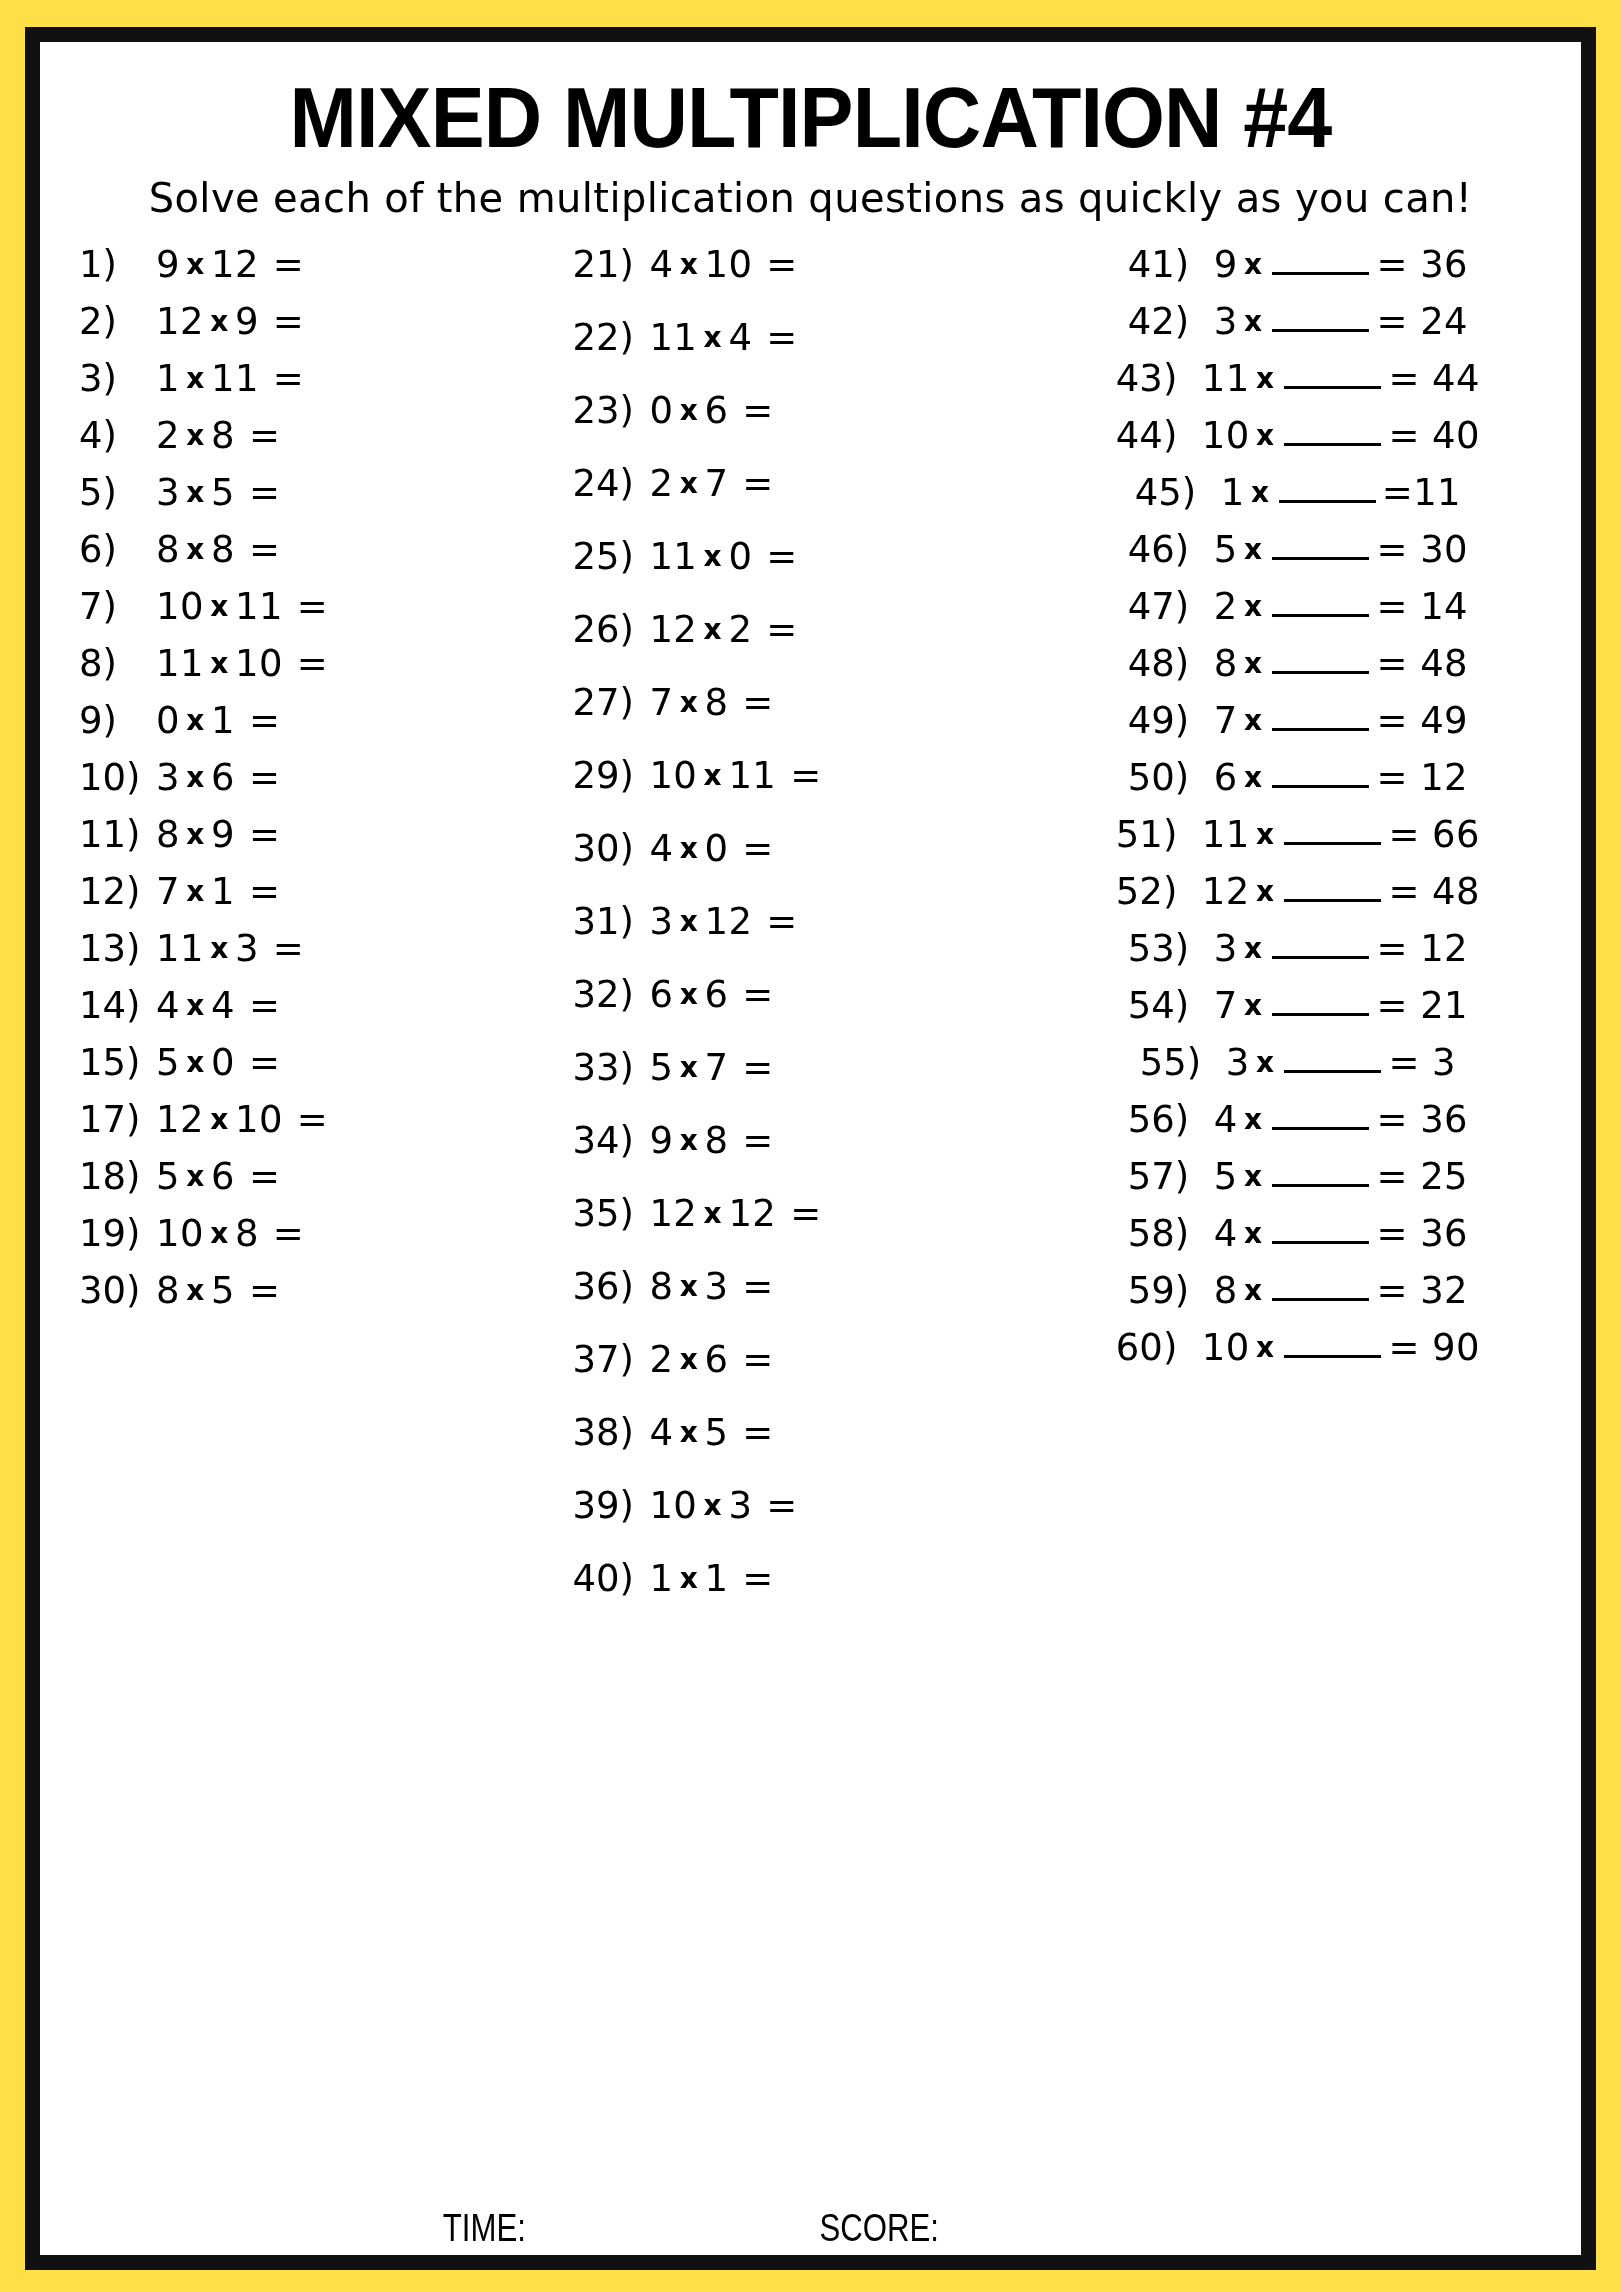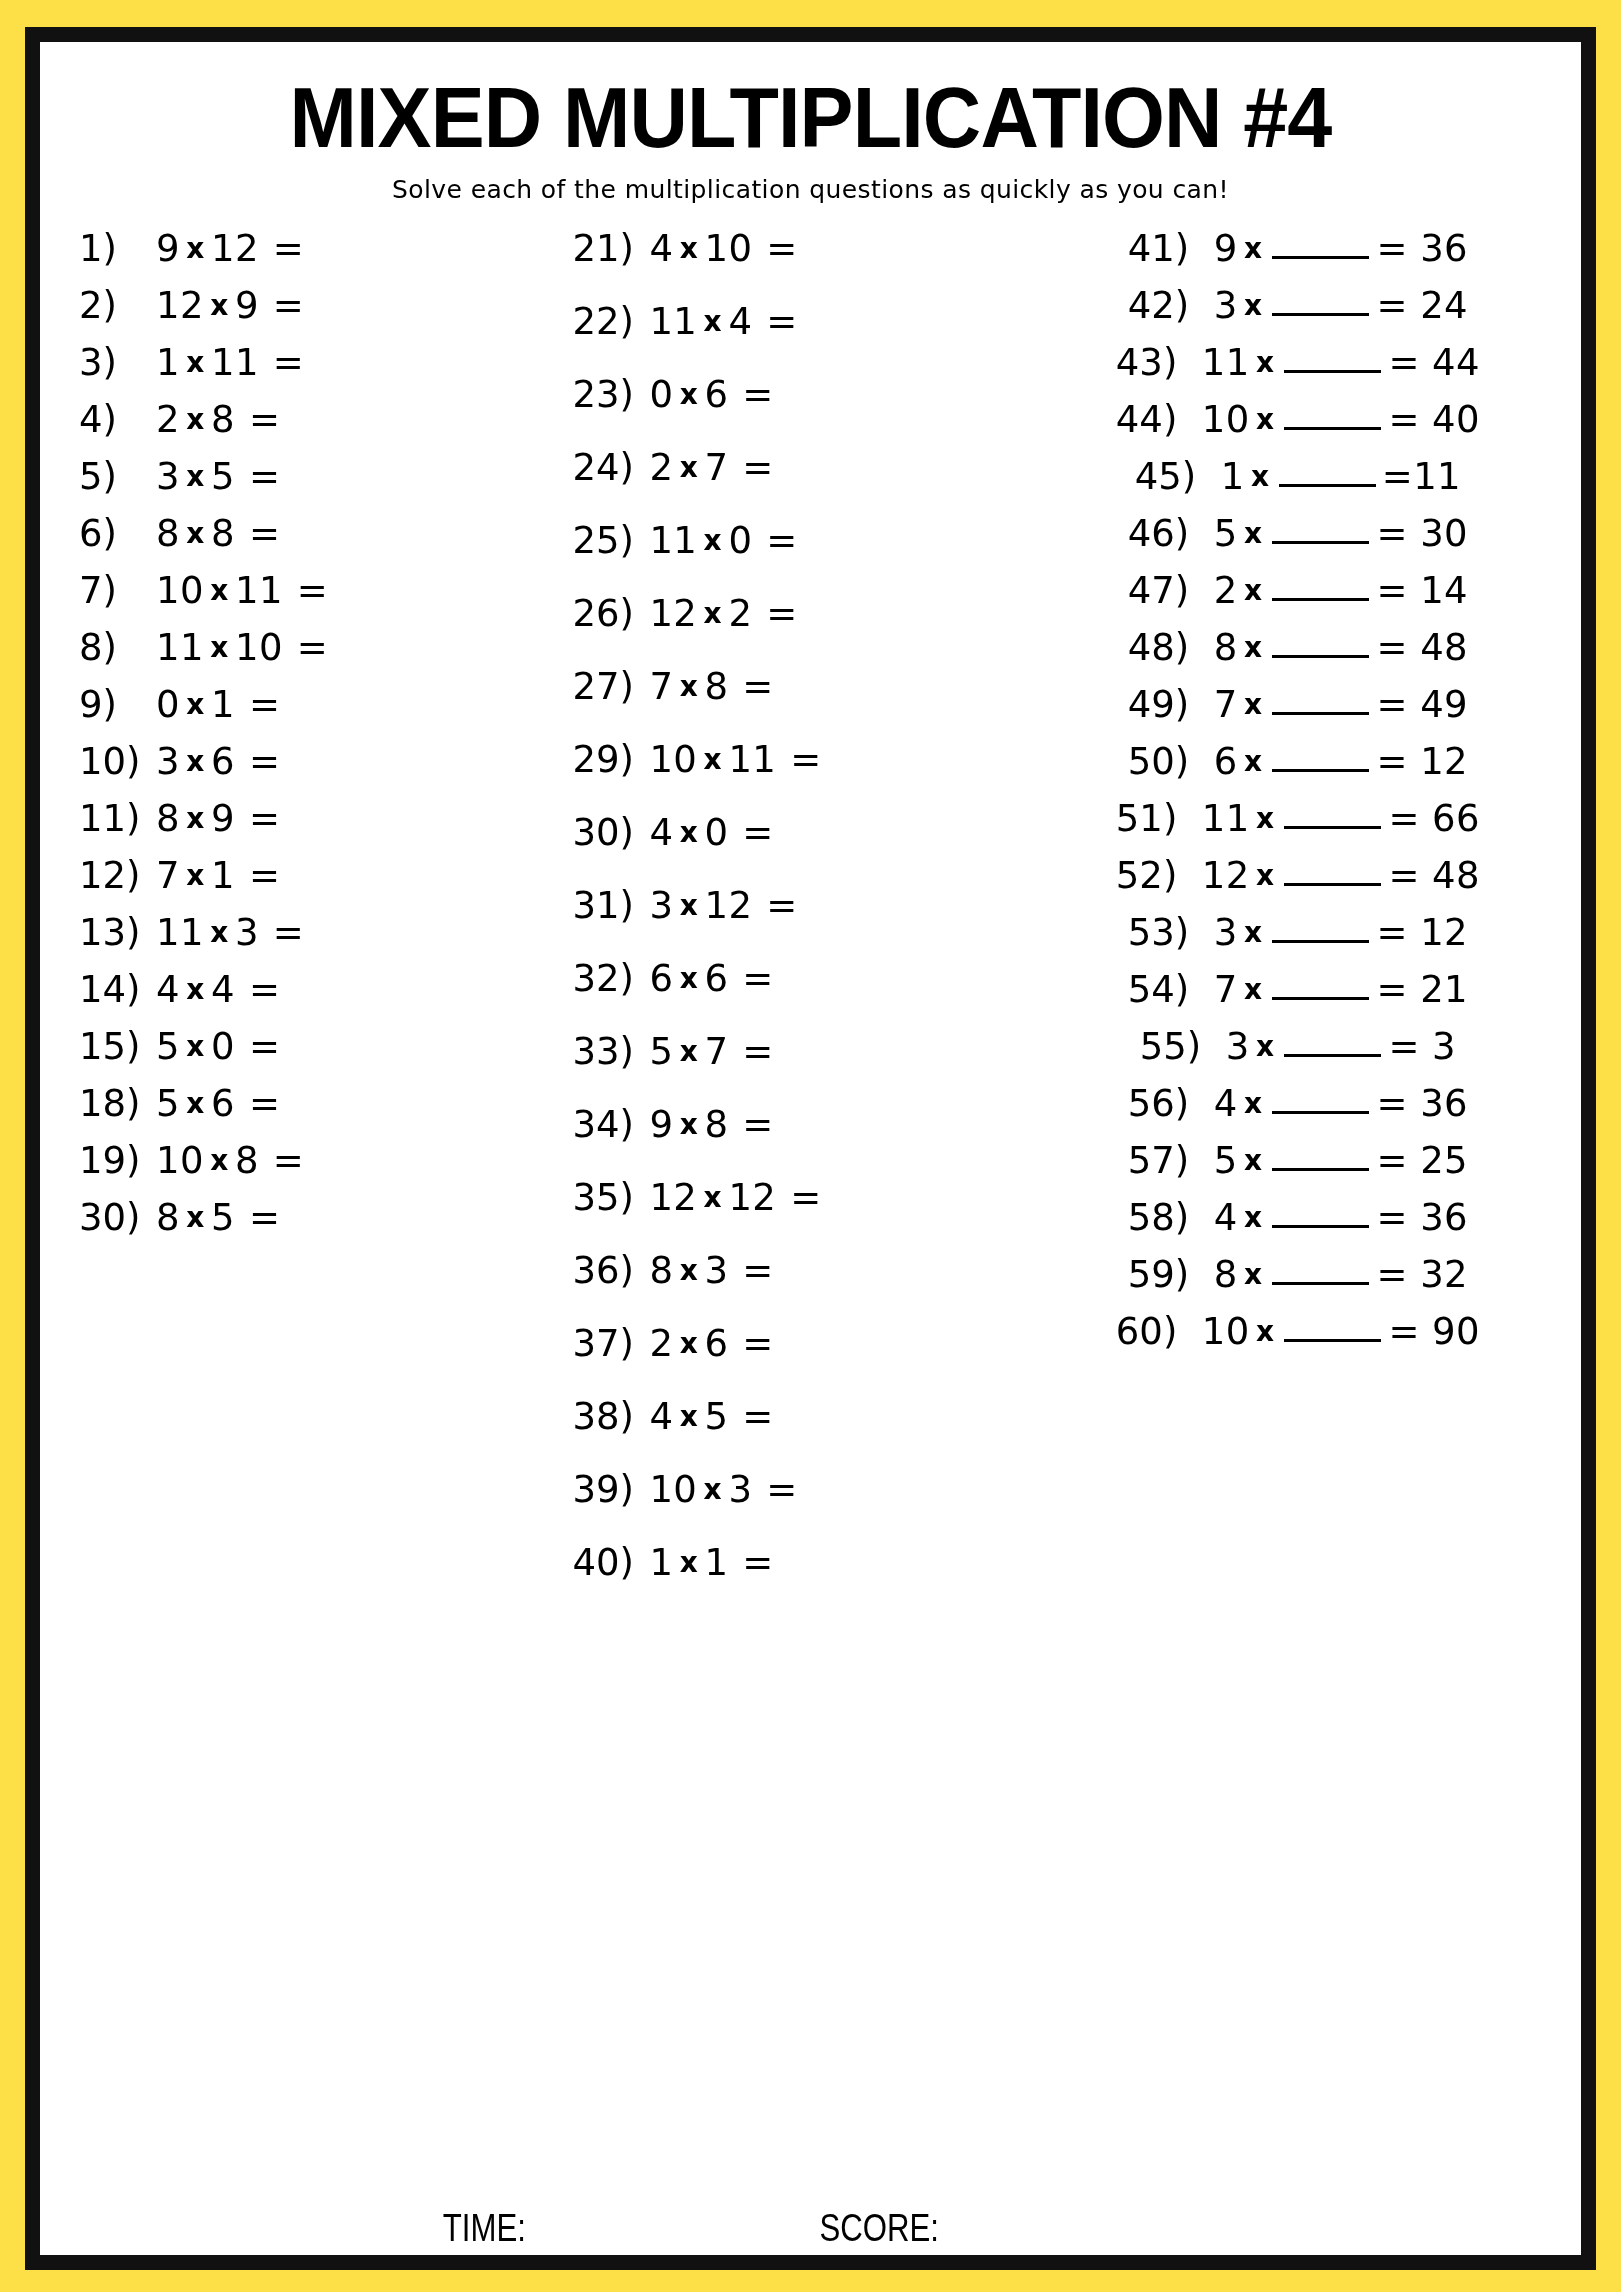--- a/index.html
+++ b/index.html
@@ -49,21 +49,21 @@
     font-size: 86px;
     line-height: 1.02;
     letter-spacing: -0.9px;
     transform: scaleX(0.94);
     margin: 16px 0 0 0;
     white-space: nowrap;
   }
   .subtitle {
     text-align: center;
     font-family: "DejaVu Sans", sans-serif;
-    font-size: 25px;
+    font-size: 40px;
     line-height: 1.1;
     letter-spacing: 0.4px;
     margin: 14.3px 0 0 0;
     white-space: nowrap;
   }
 
   
   .columns {
     display: flex;
     flex-direction: row;
@@ -201,20 +201,24 @@
             </div>
             <div class="qrow">
               <span class="qnum">14)</span>
               <span class="qbody"><span>4</span><span class="times">x</span><span>4</span><span class="eq"> =</span><span style="display: inline-block; width: 72px;"></span></span>
             </div>
             <div class="qrow">
               <span class="qnum">15)</span>
               <span class="qbody"><span>5</span><span class="times">x</span><span>0</span><span class="eq"> =</span><span style="display: inline-block; width: 72px;"></span></span>
             </div>
             <div class="qrow">
+              <span class="qnum">17)</span>
+              <span class="qbody"><span>12</span><span class="times">x</span><span>10</span><span class="eq"> =</span><span style="display: inline-block; width: 72px;"></span></span>
+            </div>
+            <div class="qrow">
               <span class="qnum">18)</span>
               <span class="qbody"><span>5</span><span class="times">x</span><span>6</span><span class="eq"> =</span><span style="display: inline-block; width: 72px;"></span></span>
             </div>
             <div class="qrow">
               <span class="qnum">19)</span>
               <span class="qbody"><span>10</span><span class="times">x</span><span>8</span><span class="eq"> =</span><span style="display: inline-block; width: 72px;"></span></span>
             </div>
             <div class="qrow">
               <span class="qnum">30)</span>
               <span class="qbody"><span>8</span><span class="times">x</span><span>5</span><span class="eq"> =</span><span style="display: inline-block; width: 72px;"></span></span>

